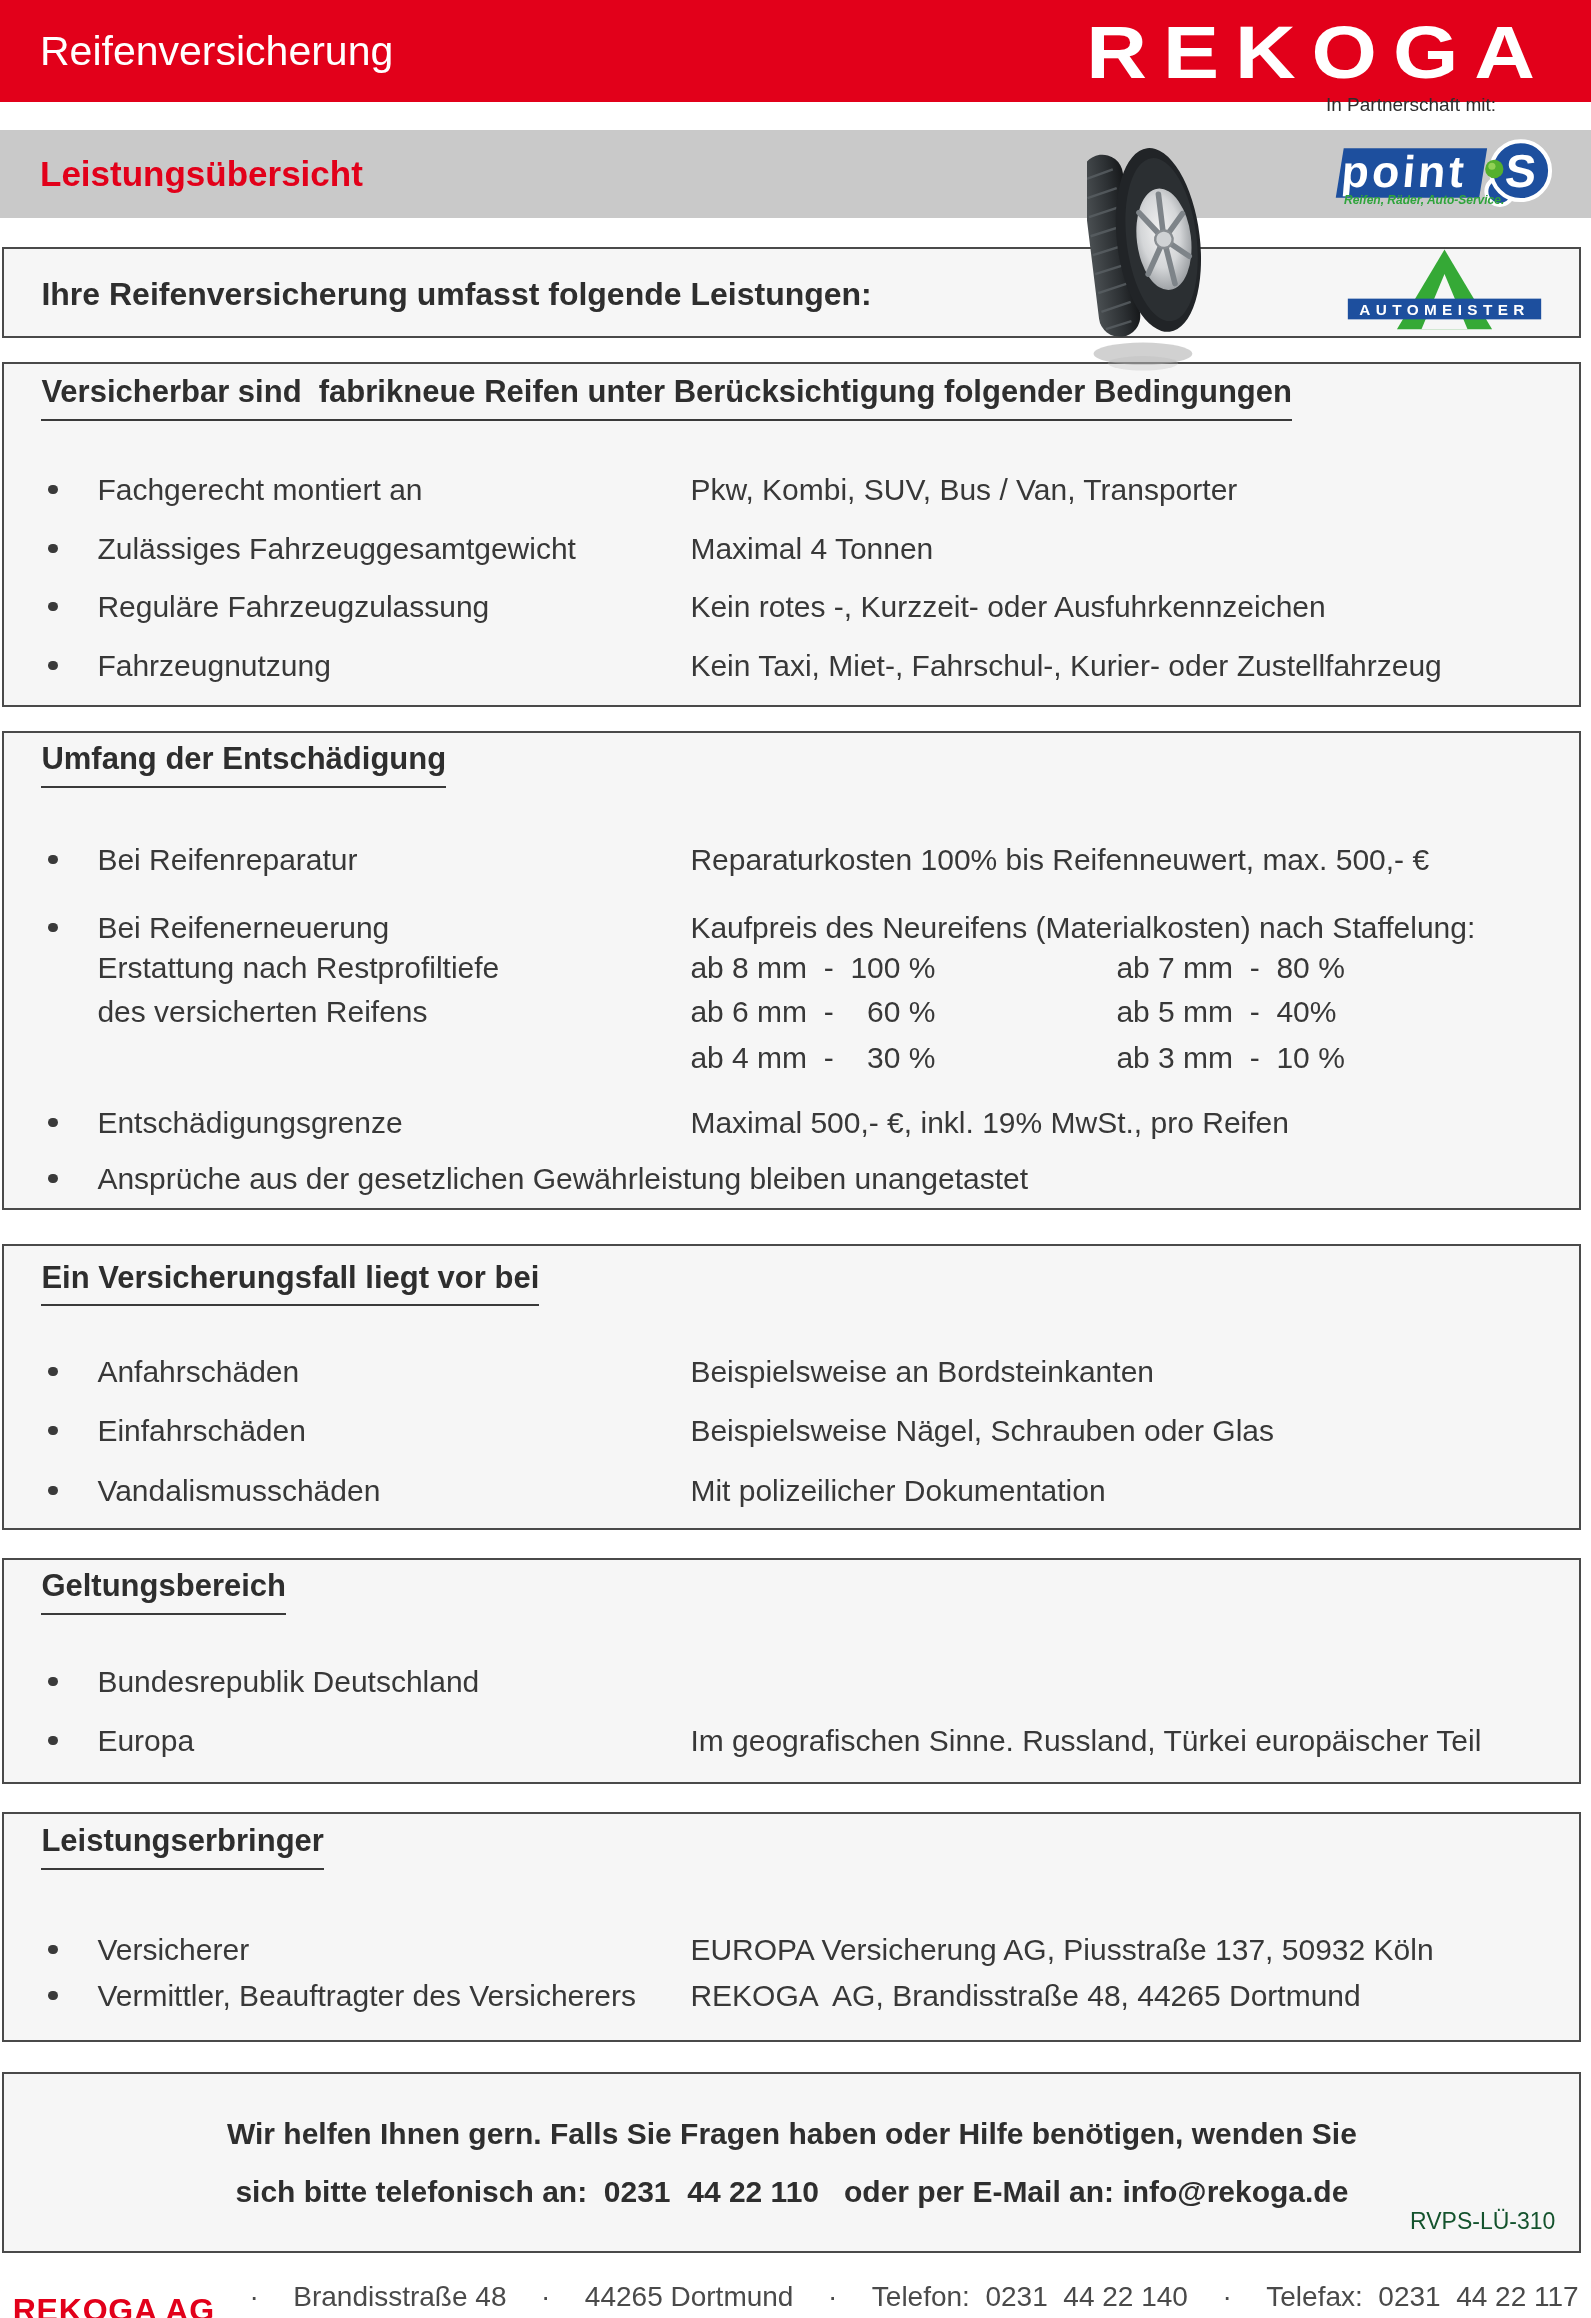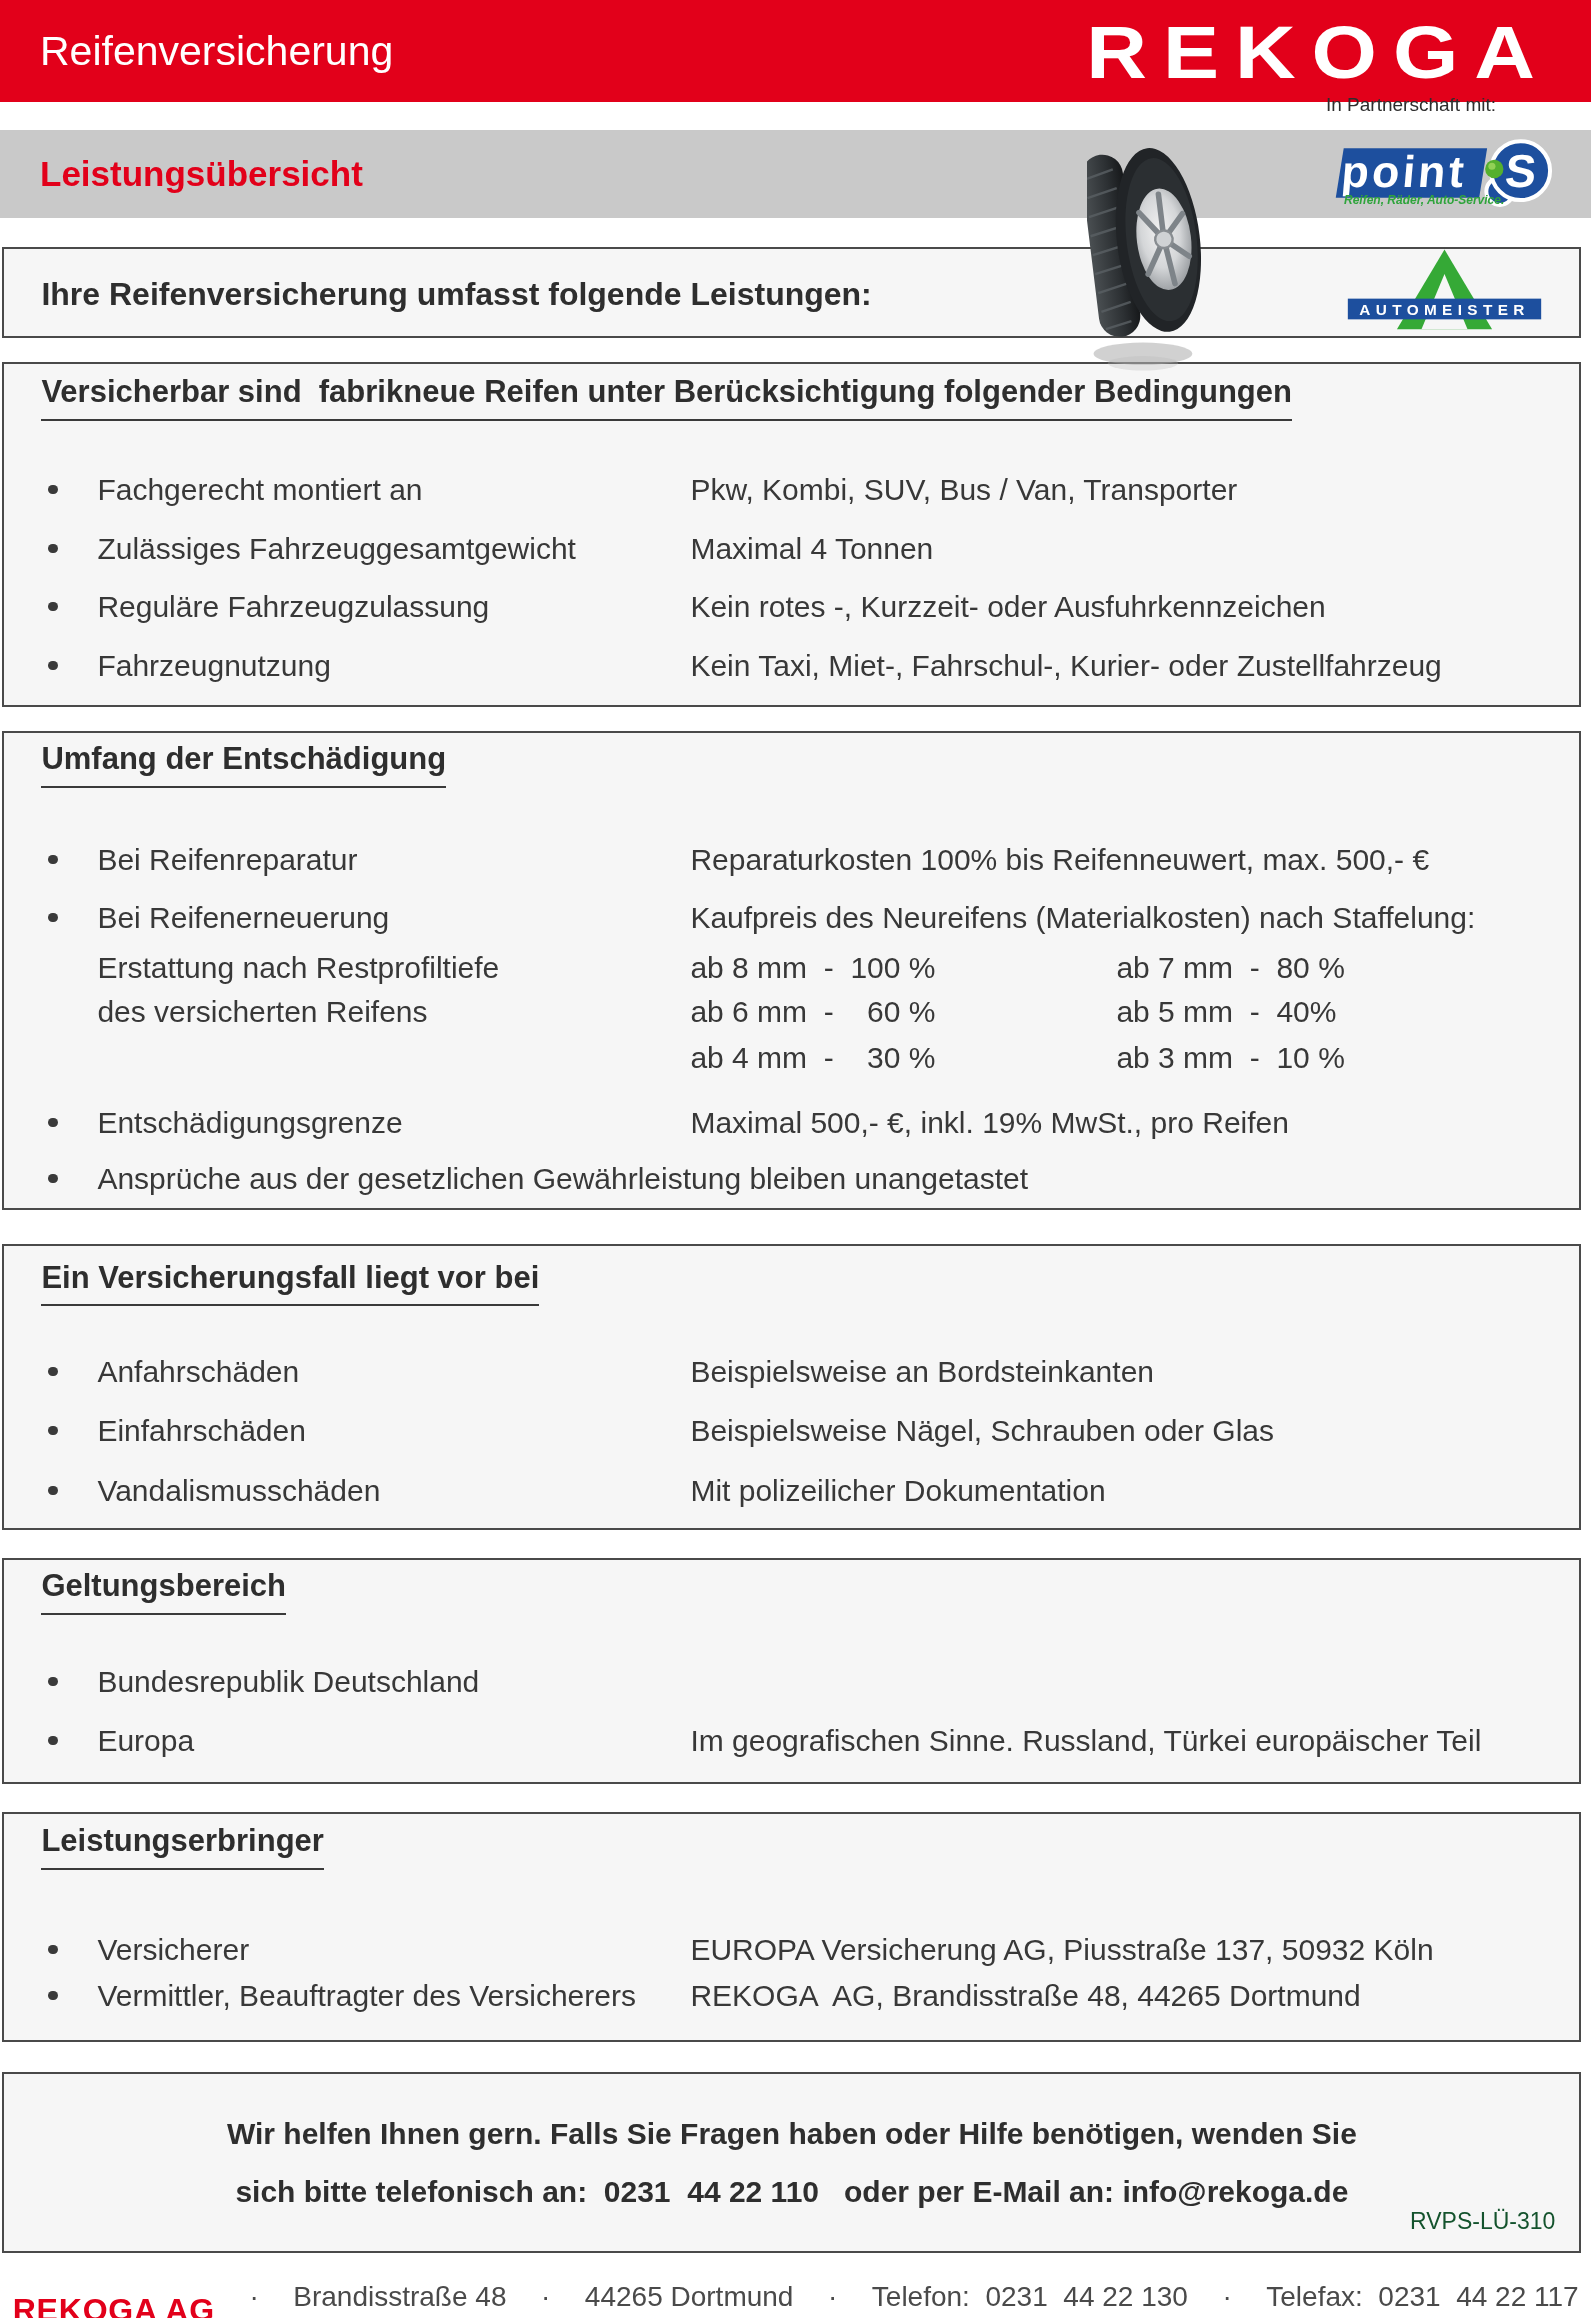--- a/index.html
+++ b/index.html
@@ -167,21 +167,21 @@
     </div>
   </div>
 
   <div class="box box3">
     <div class="sec-heading" style="top:7.2px">Umfang der Entschädigung</div>
     <div class="row" style="top:108px">
       <span class="bullet"></span>
       <span class="label">Bei Reifenreparatur</span>
       <span class="value">Reparaturkosten 100% bis Reifenneuwert, max. 500,- €</span>
     </div>
-    <div class="row" style="top:166px">
+    <div class="row" style="top:176px">
       <span class="bullet"></span>
       <span class="label">Bei Reifenerneuerung</span>
       <span class="value">Kaufpreis des Neureifens (Materialkosten) nach Staffelung:</span>
     </div>
     <div class="row cont" style="top:216px">
 
       <span class="label">Erstattung nach Restprofiltiefe</span>
       <span class="value">ab 8 mm  -  100 %</span>
       <span class="value2">ab 7 mm  -  80 %</span>
     </div>
@@ -262,19 +262,19 @@
     <div class="fcode">RVPS-LÜ-310</div>
   </div>
 
   <div class="footer-line">
     <span class="footer-brand">REKOGA AG</span>
     <span class="fsep">·</span>
     <span class="fitem">Brandisstraße 48</span>
     <span class="fsep">·</span>
     <span class="fitem">44265 Dortmund</span>
     <span class="fsep">·</span>
-    <span class="fitem">Telefon:  0231  44 22 130</span>
+    <span class="fitem">Telefon:  0231  44 22 140</span>
     <span class="fsep">·</span>
     <span class="fitem">Telefax:  0231  44 22 117</span>
   </div>
 
 </div>
 
 
 </body></html>

